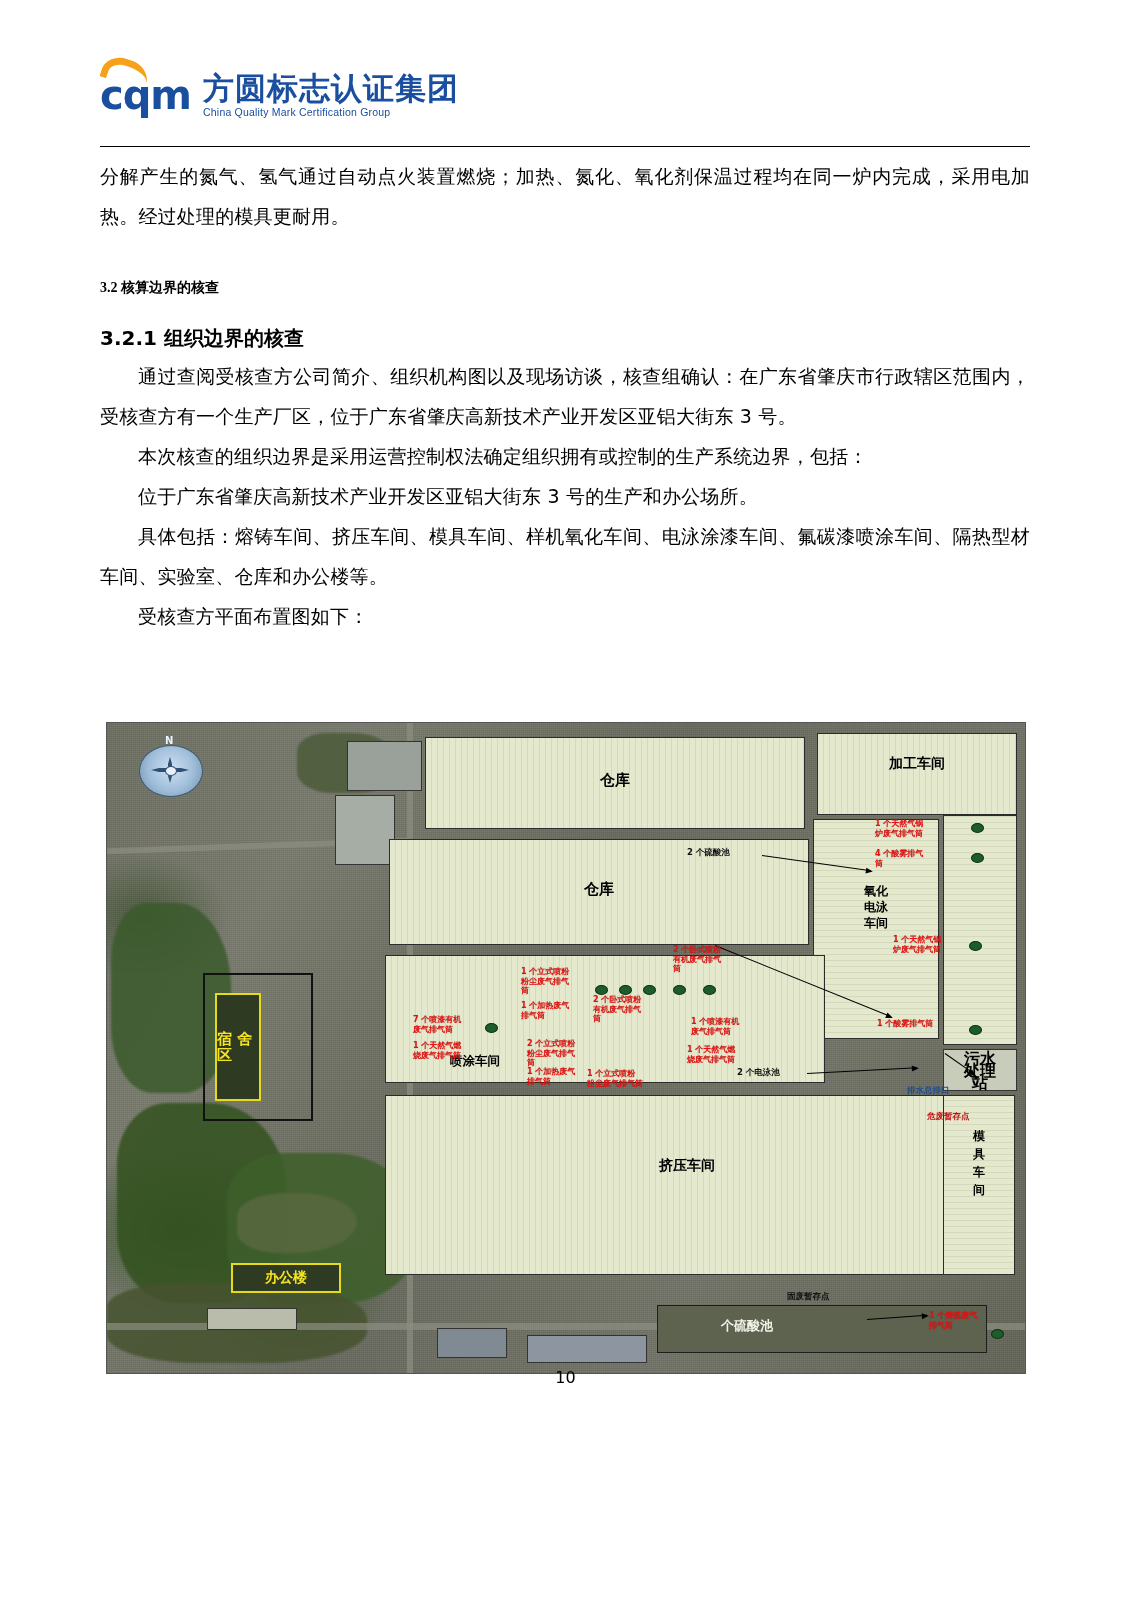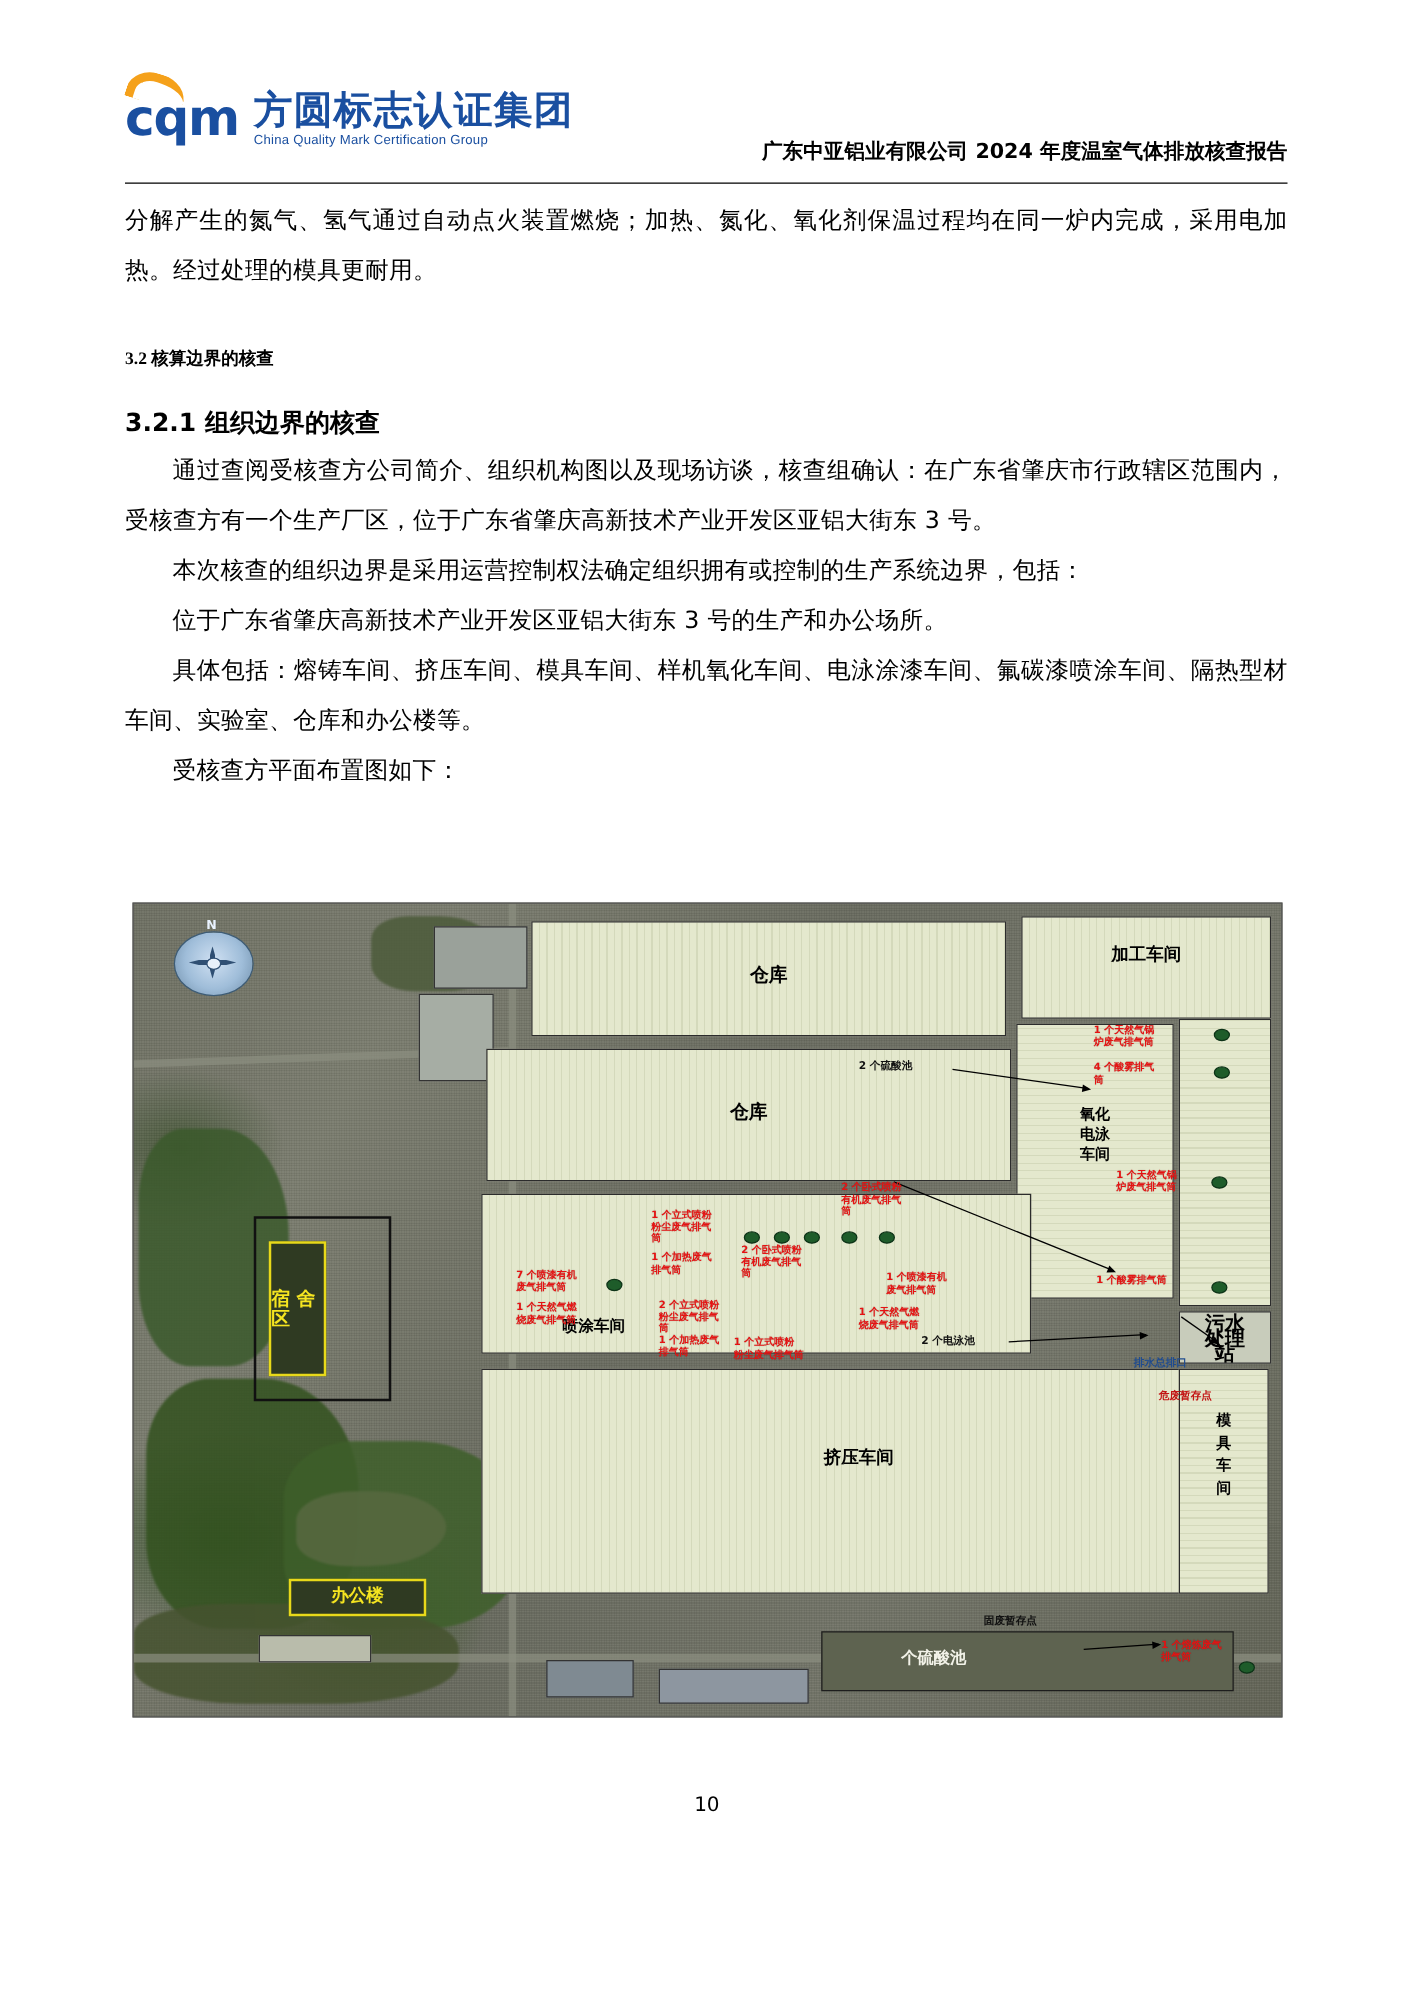--- a/index.html
+++ b/index.html
@@ -315,42 +315,41 @@
     width: 1131px;
     text-align: center;
     font-family: "DejaVu Sans", sans-serif;
     font-weight: bold;
     font-size: 19px;
     letter-spacing: 1px;
   }
   .pagenum {
     position: absolute;
     left: 0;
-    top: 1434px;
+    top: 1368px;
     width: 1131px;
     text-align: center;
     font-family: "DejaVu Sans", sans-serif;
     font-size: 16px;
   }
 </style>
 </head>
 <body>
 
 <div class="page">
 
   <div class="header">
     <div class="logo-wrap">
       <div class="logo-cqm">cqm</div>
       <div class="logo-arc"></div>
       <div class="logo-cn">
         <div class="logo-cn-main">方圆标志认证集团</div>
         <div class="logo-cn-sub">China Quality Mark Certification Group</div>
       </div>
     </div>
-    <div class="header-title">广东中亚铝业有限公司 2024 年度温室气体排放核查报告</div>
   </div>
   <div class="header-rule"></div>
 
   <div class="content">
     <p class="body">分解产生的氮气、氢气通过自动点火装置燃烧；加热、氮化、氧化剂保温过程均在同一炉内完成，采用电加热。经过处理的模具更耐用。</p>
     <h2 class="sec">3.2 核算边界的核查</h2>
     <h3 class="sec">3.2.1 组织边界的核查</h3>
     <p class="body indent">通过查阅受核查方公司简介、组织机构图以及现场访谈，核查组确认：在广东省肇庆市行政辖区范围内，受核查方有一个生产厂区，位于广东省肇庆高新技术产业开发区亚铝大街东 3 号。</p>
     <p class="body indent">本次核查的组织边界是采用运营控制权法确定组织拥有或控制的生产系统边界，包括：</p>
     <p class="body indent">位于广东省肇庆高新技术产业开发区亚铝大街东 3 号的生产和办公场所。</p>
@@ -459,21 +458,21 @@
 筒</div>
     <div class="redtext" style="left:306px; top:292px; width:76px;">7 个喷漆有机
 废气排气筒</div>
     <div class="redtext" style="left:306px; top:318px; width:80px;">1 个天然气燃
 烧废气排气筒</div>
     <div class="redtext" style="left:420px; top:316px; width:72px;">2 个立式喷粉
 粉尘废气排气
 筒</div>
     <div class="redtext" style="left:420px; top:344px; width:70px;">1 个加热废气
 排气筒</div>
-    <div class="redtext" style="left:602px; top:294px; width:80px;">1 个喷漆有机
+    <div class="redtext" style="left:584px; top:294px; width:80px;">1 个喷漆有机
 废气排气筒</div>
     <div class="redtext" style="left:580px; top:322px; width:80px;">1 个天然气燃
 烧废气排气筒</div>
     <div class="redtext" style="left:480px; top:346px; width:88px;">1 个立式喷粉
 粉尘废气排气筒</div>
     <div class="redtext" style="left:822px; top:588px; width:70px;">1 个熔炼废气
 排气筒</div>
 
     <div class="dot" style="left:864px; top:100px;"></div>
     <div class="dot" style="left:864px; top:130px;"></div>

